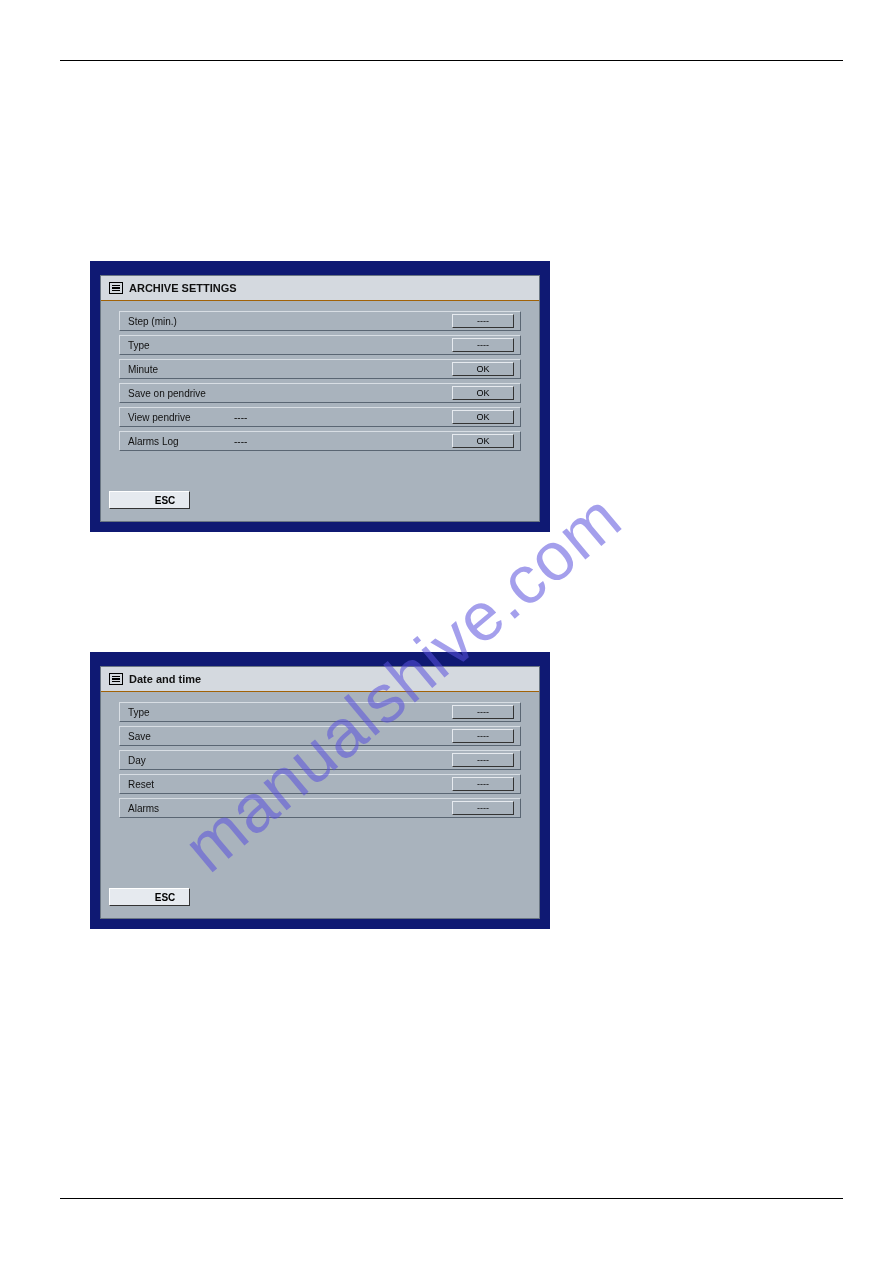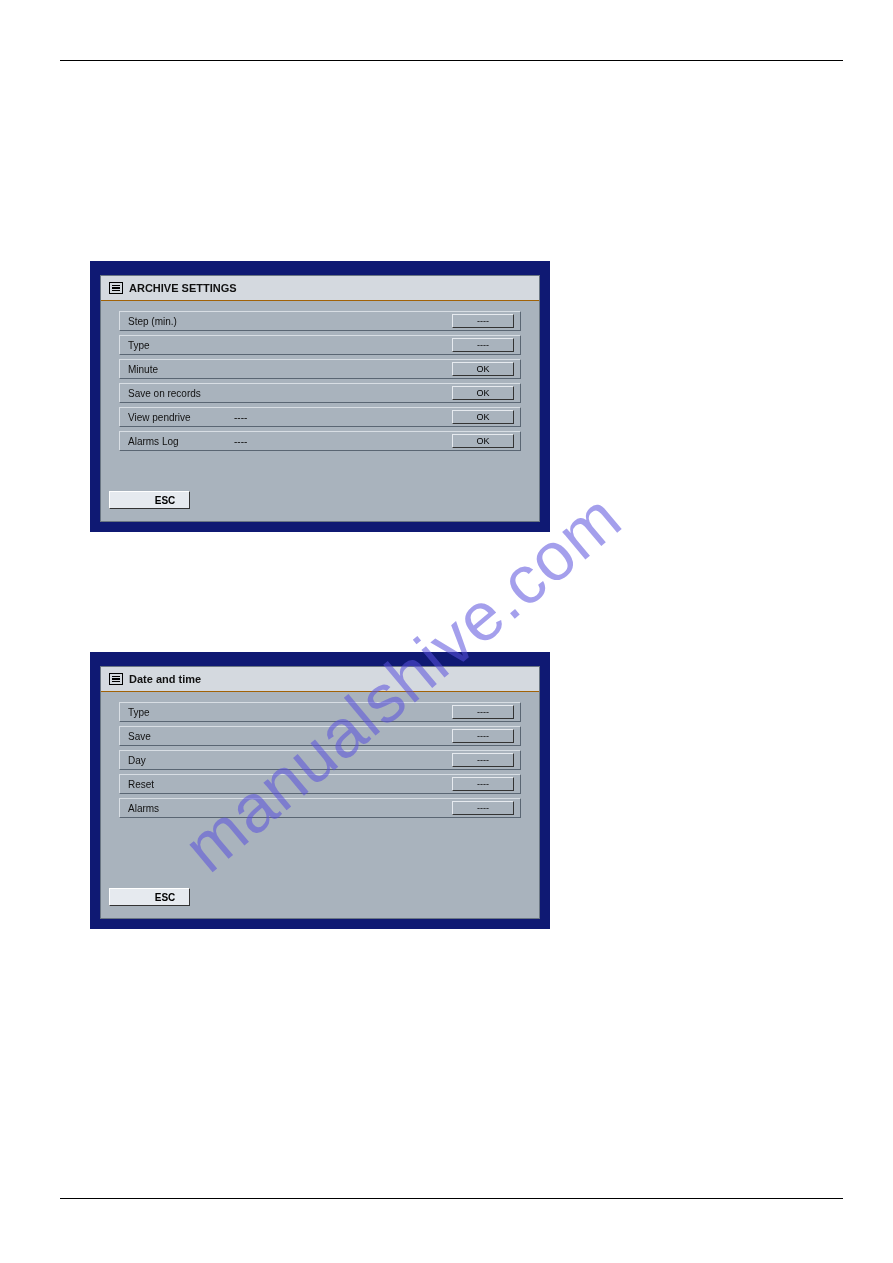--- a/index.html
+++ b/index.html
@@ -172,21 +172,21 @@
           <span class="row-label">Type</span>
           <span class="row-mid"></span>
           <span class="row-btn">----</span>
         </div>
         <div class="row">
           <span class="row-label">Minute</span>
           <span class="row-mid"></span>
           <span class="row-btn">OK</span>
         </div>
         <div class="row">
-          <span class="row-label">Save on records</span>
+          <span class="row-label">Save on pendrive</span>
           <span class="row-mid"></span>
           <span class="row-btn">OK</span>
         </div>
         <div class="row">
           <span class="row-label">View pendrive</span>
           <span class="row-mid">----</span>
           <span class="row-btn">OK</span>
         </div>
         <div class="row">
           <span class="row-label">Alarms Log</span>

